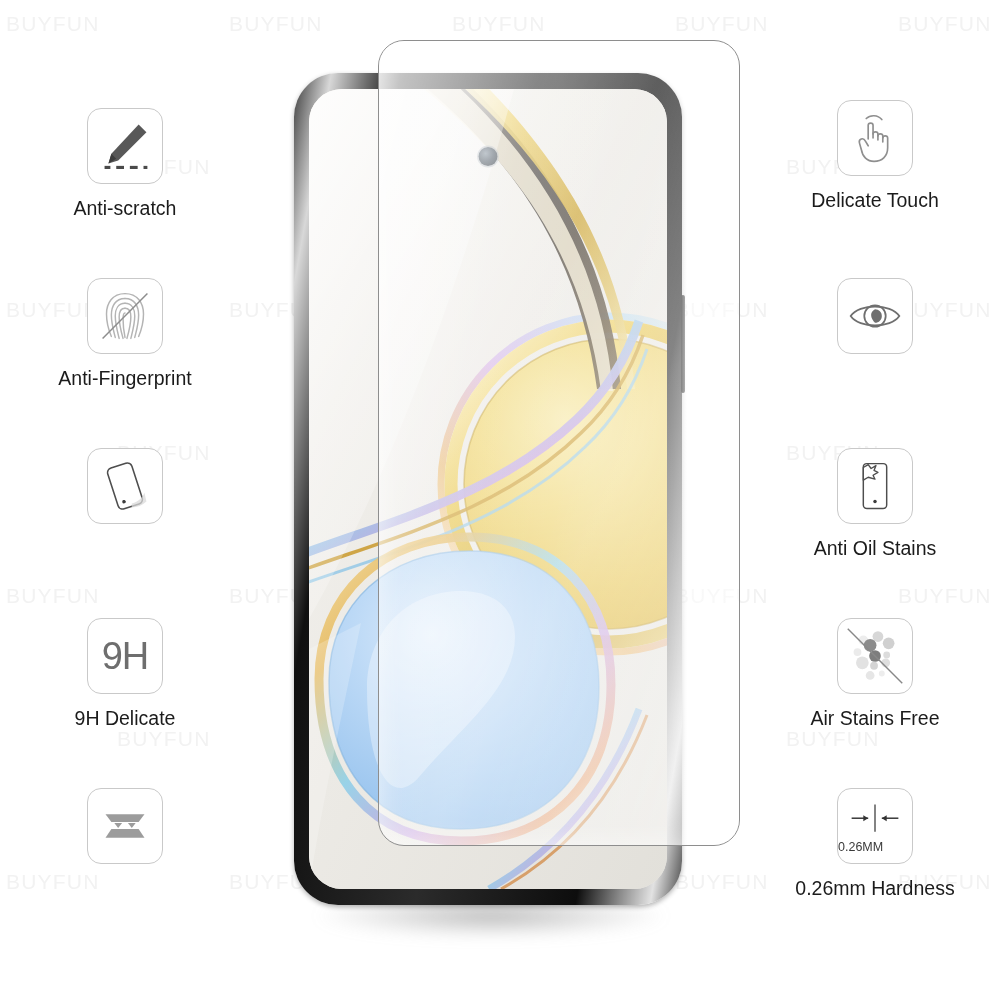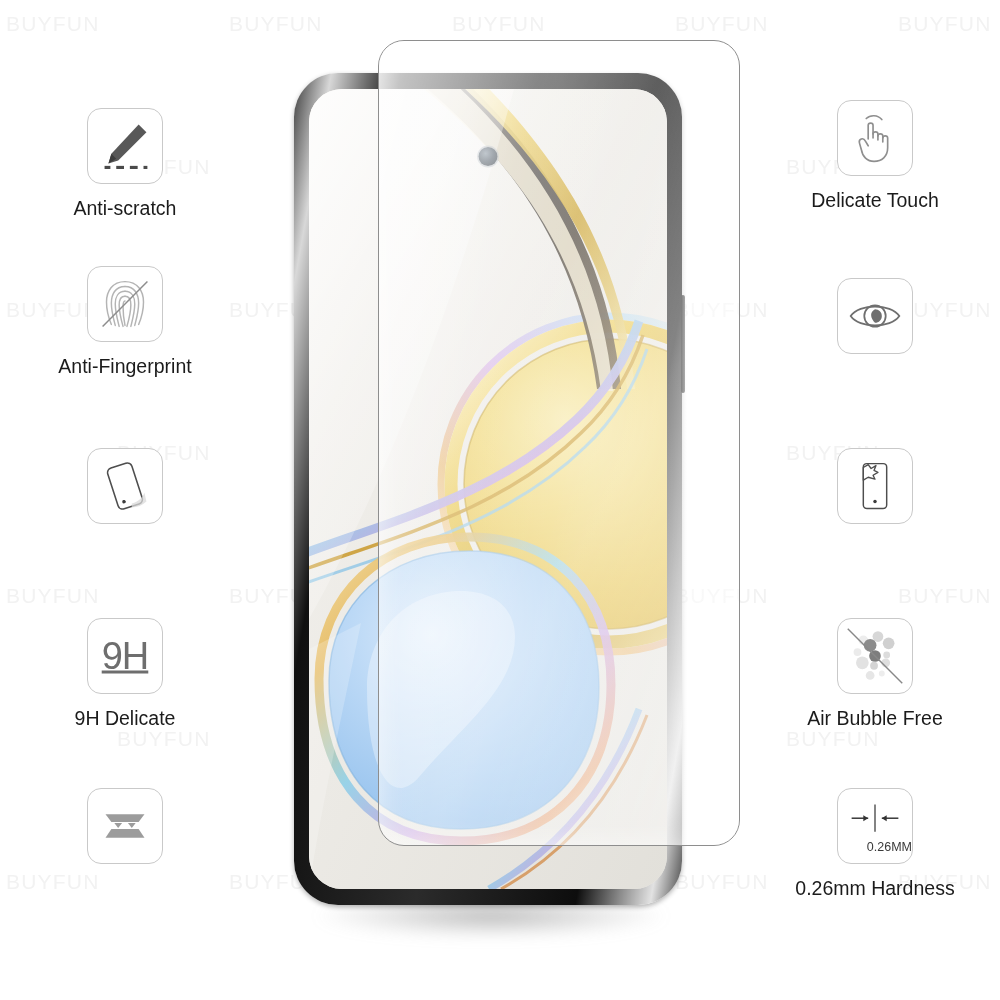--- a/index.html
+++ b/index.html
@@ -53,26 +53,25 @@
   }
   .hard-text{
     position:absolute;
     left:0;right:0;top:50%;
     transform:translateY(-50%);
     text-align:center;
     font-size:38px;
     color:#6e6e6e;
     font-family:"Liberation Sans", sans-serif;
     letter-spacing:-1px;
-    text-decoration:underline;
   }
   .thick-text{
     position:absolute;
     left:0;right:0;bottom:9px;
-    text-align:right;
+    text-align:left;
     font-size:12.5px;
     color:#3a3a3a;
   }
 
   
   #phone-wrap{position:absolute;left:288px;top:62px;width:400px;height:850px;z-index:10;}
   #phone-shadow{
     position:absolute;left:28px;top:832px;width:350px;height:44px;
     background:radial-gradient(ellipse at 50% 50%, rgba(90,90,90,.40) 0%, rgba(130,130,130,.20) 42%, rgba(255,255,255,0) 72%);
     filter:blur(7px);
@@ -276,21 +275,21 @@
           <path d="M21 56 L24 46 L29 51 Z" fill="#3d3d3d"></path>
           <line x1="17" y1="60" x2="23" y2="60" stroke="#4a4a4a" stroke-width="3.2"></line>
           <line x1="29" y1="60" x2="37" y2="60" stroke="#4a4a4a" stroke-width="3.2"></line>
           <line x1="43" y1="60" x2="51" y2="60" stroke="#4a4a4a" stroke-width="3.2"></line>
           <line x1="57" y1="60" x2="61" y2="60" stroke="#4a4a4a" stroke-width="3.2"></line>
         </svg>
       </div>
       <div class="feat-label">Anti-scratch</div>
     </div>
 
-    <div class="feature" style="top:266px">
+    <div class="feature" style="top:278px">
       <div class="icon-box">
         <svg viewBox="0 0 76 76">
           <g fill="none" stroke="#b4b4b4" stroke-width="1.5" stroke-linecap="round">
             <path d="M38 15 C25 15 19 25 19 36 C19 46 21 52 24 59"></path>
             <path d="M38 15 C51 15 57 25 57 36 C57 46 55 52 52 59"></path>
             <path d="M38 20 C28 20 24 28 24 37 C24 46 26 52 28 60"></path>
             <path d="M38 20 C48 20 52 28 52 37 C52 46 50 52 48 60"></path>
             <path d="M38 25 C31 25 28 31 28 38 C28 46 30 53 32 61"></path>
             <path d="M38 25 C45 25 48 31 48 38 C48 46 46 53 44 61"></path>
             <path d="M38 30 C34 30 32 34 32 39 C32 46 34 54 36 61"></path>
@@ -362,41 +361,42 @@
     </div>
 
     <div class="feature" style="top:448px">
       <div class="icon-box">
         <svg viewBox="0 0 76 76">
           <rect x="26" y="15" width="24" height="46" rx="3.5" ry="3.5" fill="#fff" stroke="#4e4e4e" stroke-width="1.5"></rect>
           <circle cx="38" cy="54" r="1.8" fill="#3c3c3c"></circle>
           <path d="M26 19 L31 16 L34 20 L39 17 L37 22 L41 24 L36 27 L38 31 L31 29 L26 32 Z" fill="#fff" stroke="#4e4e4e" stroke-width="1.4" stroke-linejoin="round"></path>
         </svg>
       </div>
+      <div class="feat-label">Anti Oil Stains</div>
     </div>
 
     <div class="feature" style="top:618px">
       <div class="icon-box">
         <svg viewBox="0 0 76 76">
           <circle cx="26" cy="22" r="5" fill="#ededed"></circle>
           <circle cx="41" cy="18" r="5.5" fill="#d7d7d7"></circle>
           <circle cx="52" cy="25" r="6" fill="#d0d0d0"></circle>
           <circle cx="20" cy="34" r="4" fill="#ebebeb"></circle>
           <circle cx="33" cy="27" r="6.5" fill="#8c8c8c"></circle>
           <circle cx="38" cy="38" r="6" fill="#7d7d7d"></circle>
           <circle cx="50" cy="37" r="3.5" fill="#dcdcdc"></circle>
           <circle cx="25" cy="45" r="6.5" fill="#e2e2e2"></circle>
           <circle cx="37" cy="48" r="4" fill="#d4d4d4"></circle>
           <circle cx="49" cy="45" r="4.5" fill="#dfdfdf"></circle>
           <circle cx="33" cy="58" r="4.5" fill="#e6e6e6"></circle>
           <circle cx="45" cy="56" r="3" fill="#ededed"></circle>
           <line x1="10" y1="10" x2="66" y2="66" stroke="#888" stroke-width="1.4"></line>
         </svg>
       </div>
-      <div class="feat-label">Air Bubble Free</div>
+      <div class="feat-label">Air Stains Free</div>
     </div>
 
     <div class="feature" style="top:788px">
       <div class="icon-box">
         <svg viewBox="0 0 76 76">
           <line x1="38" y1="16" x2="38" y2="44" stroke="#555" stroke-width="1.5"></line>
           <line x1="14" y1="30" x2="31" y2="30" stroke="#333" stroke-width="1.5"></line>
           <path d="M31 30 L26 27 L26 33 Z" fill="#333"></path>
           <line x1="62" y1="30" x2="45" y2="30" stroke="#333" stroke-width="1.5"></line>
           <path d="M45 30 L50 27 L50 33 Z" fill="#333"></path>

